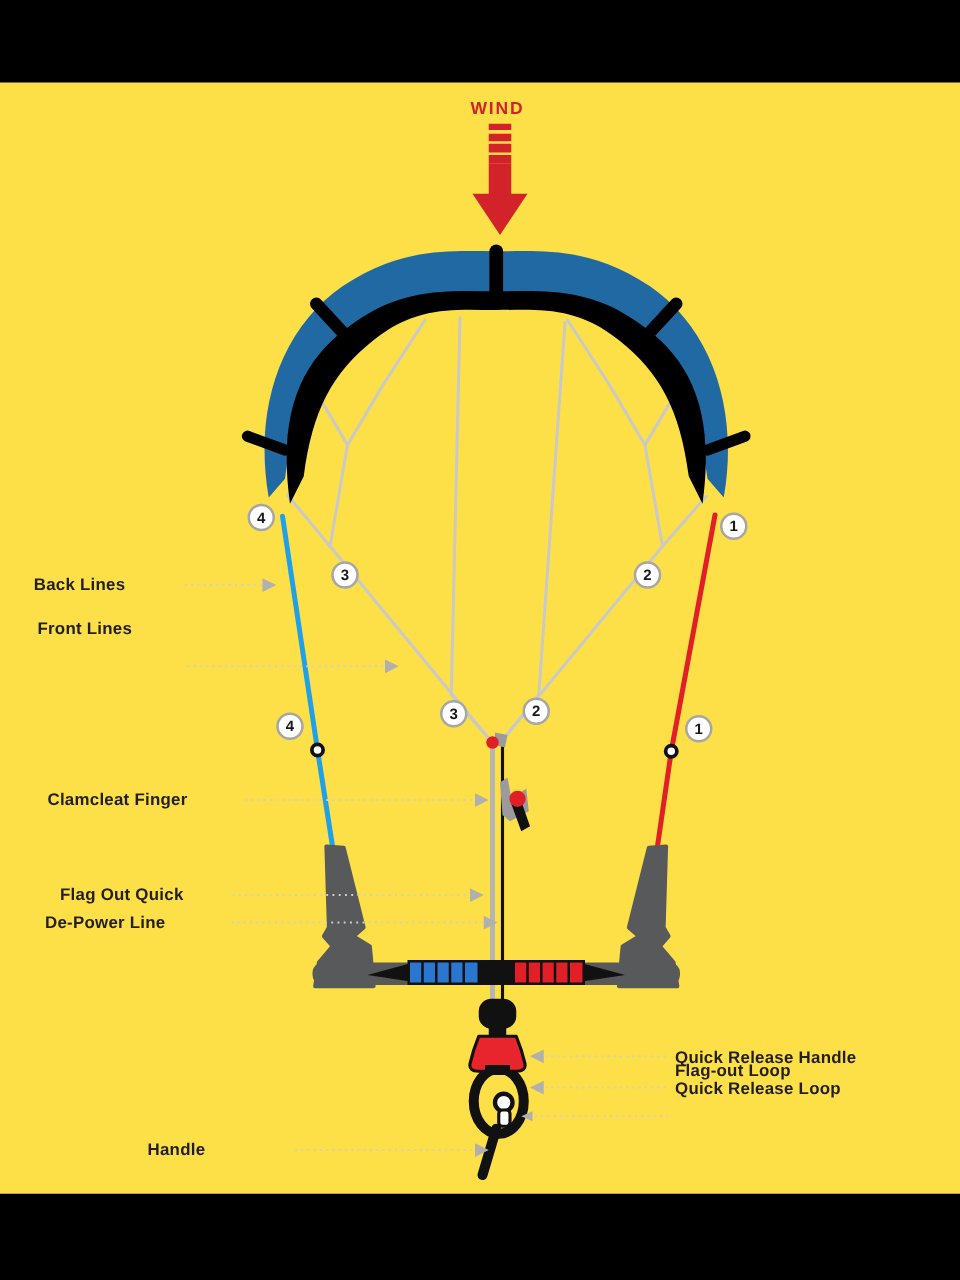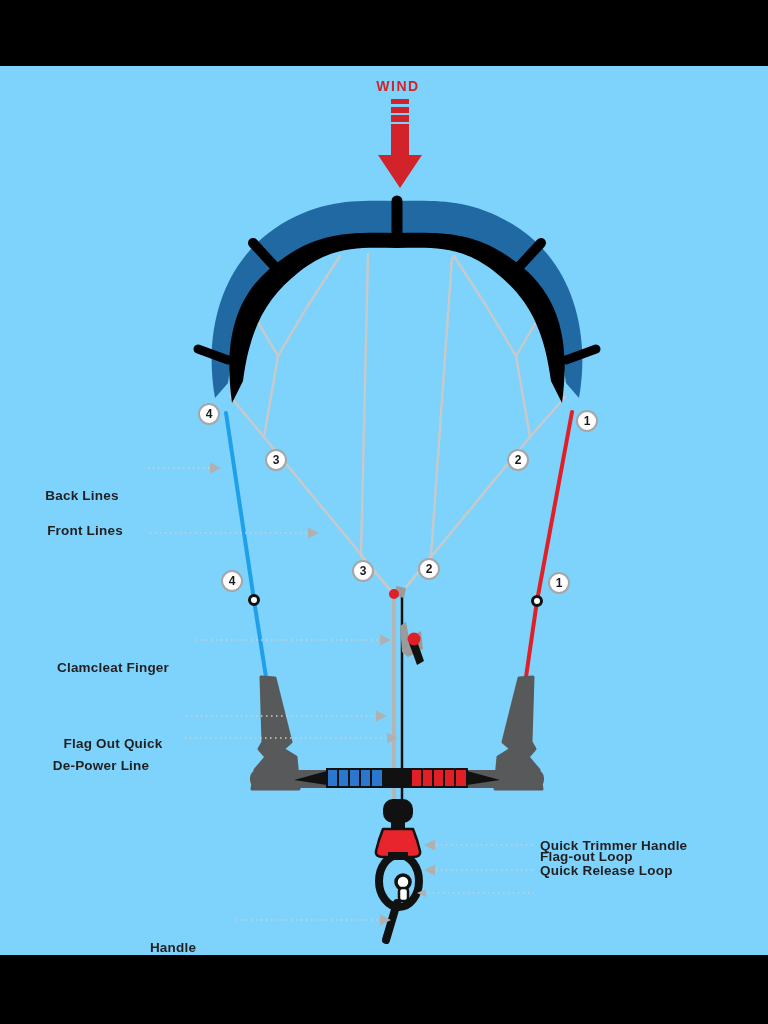--- a/index.html
+++ b/index.html
@@ -1,32 +1,32 @@
 <!DOCTYPE html>
 <html><head>
 <meta charset="utf-8">
 <style>
   html,body{margin:0;padding:0;background:#fff;}
   #stage{
-    position:relative;width:768px;height:1024px;overflow:hidden;background:#7dd3fc;
+    position:relative;width:768px;height:1024px;overflow:hidden;background:#fde047;
     font-family:"Liberation Sans", sans-serif;
   }
   .letterbox{position:absolute;left:0;width:768px;background:#000;}
   #letterbox-top{top:0;height:66px;}
   #letterbox-bottom{top:955px;height:69px;}
   #diagram-svg{position:absolute;left:0;top:0;}
   .wind-label{
     position:absolute;left:348px;top:78px;width:100px;text-align:center;
     color:#D2232A;font-size:14px;font-weight:bold;letter-spacing:1.5px;
   }
   .callout{
     position:absolute;color:#231F20;font-size:13.5px;font-weight:bold;
     letter-spacing:0.2px;line-height:16px;white-space:nowrap;
   }
-  .callout.right-align{text-align:center;margin-top:28px;}
+  .callout.right-align{text-align:left;}
   .marker{
     position:absolute;width:22px;height:22px;border-radius:50%;
     background:#fff;border:2px solid #A6A6A6;box-sizing:border-box;
     color:#1a1a1a;font-size:12px;font-weight:bold;
     display:flex;align-items:center;justify-content:center;
   }
 </style>
 </head>
 <body>
 
@@ -164,17 +164,17 @@
   <div class="marker" style="left:352px;top:560px">3</div>
   <div class="marker" style="left:418px;top:558px">2</div>
   <div class="marker" style="left:548px;top:572px">1</div>
 
   <div class="callout right-align" style="left:27px;top:460px;width:110px">Back Lines</div>
   <div class="callout right-align" style="left:30px;top:495px;width:110px">Front Lines</div>
   <div class="callout right-align" style="left:38px;top:632px;width:150px">Clamcleat Finger</div>
   <div class="callout right-align" style="left:48px;top:708px;width:130px">Flag Out Quick</div>
   <div class="callout right-align" style="left:36px;top:730px;width:130px">De-Power Line</div>
   <div class="callout right-align" style="left:118px;top:912px;width:110px">Handle</div>
-  <div class="callout" style="left:540px;top:838px">Quick Trimmer Handle</div>
+  <div class="callout" style="left:540px;top:838px">Quick Release Handle</div>
   <div class="callout" style="left:540px;top:863px">Quick Release Loop</div>
   <div class="callout" style="left:540px;top:849px">Flag-out Loop</div>
 
 </div>
 
 </body></html>

